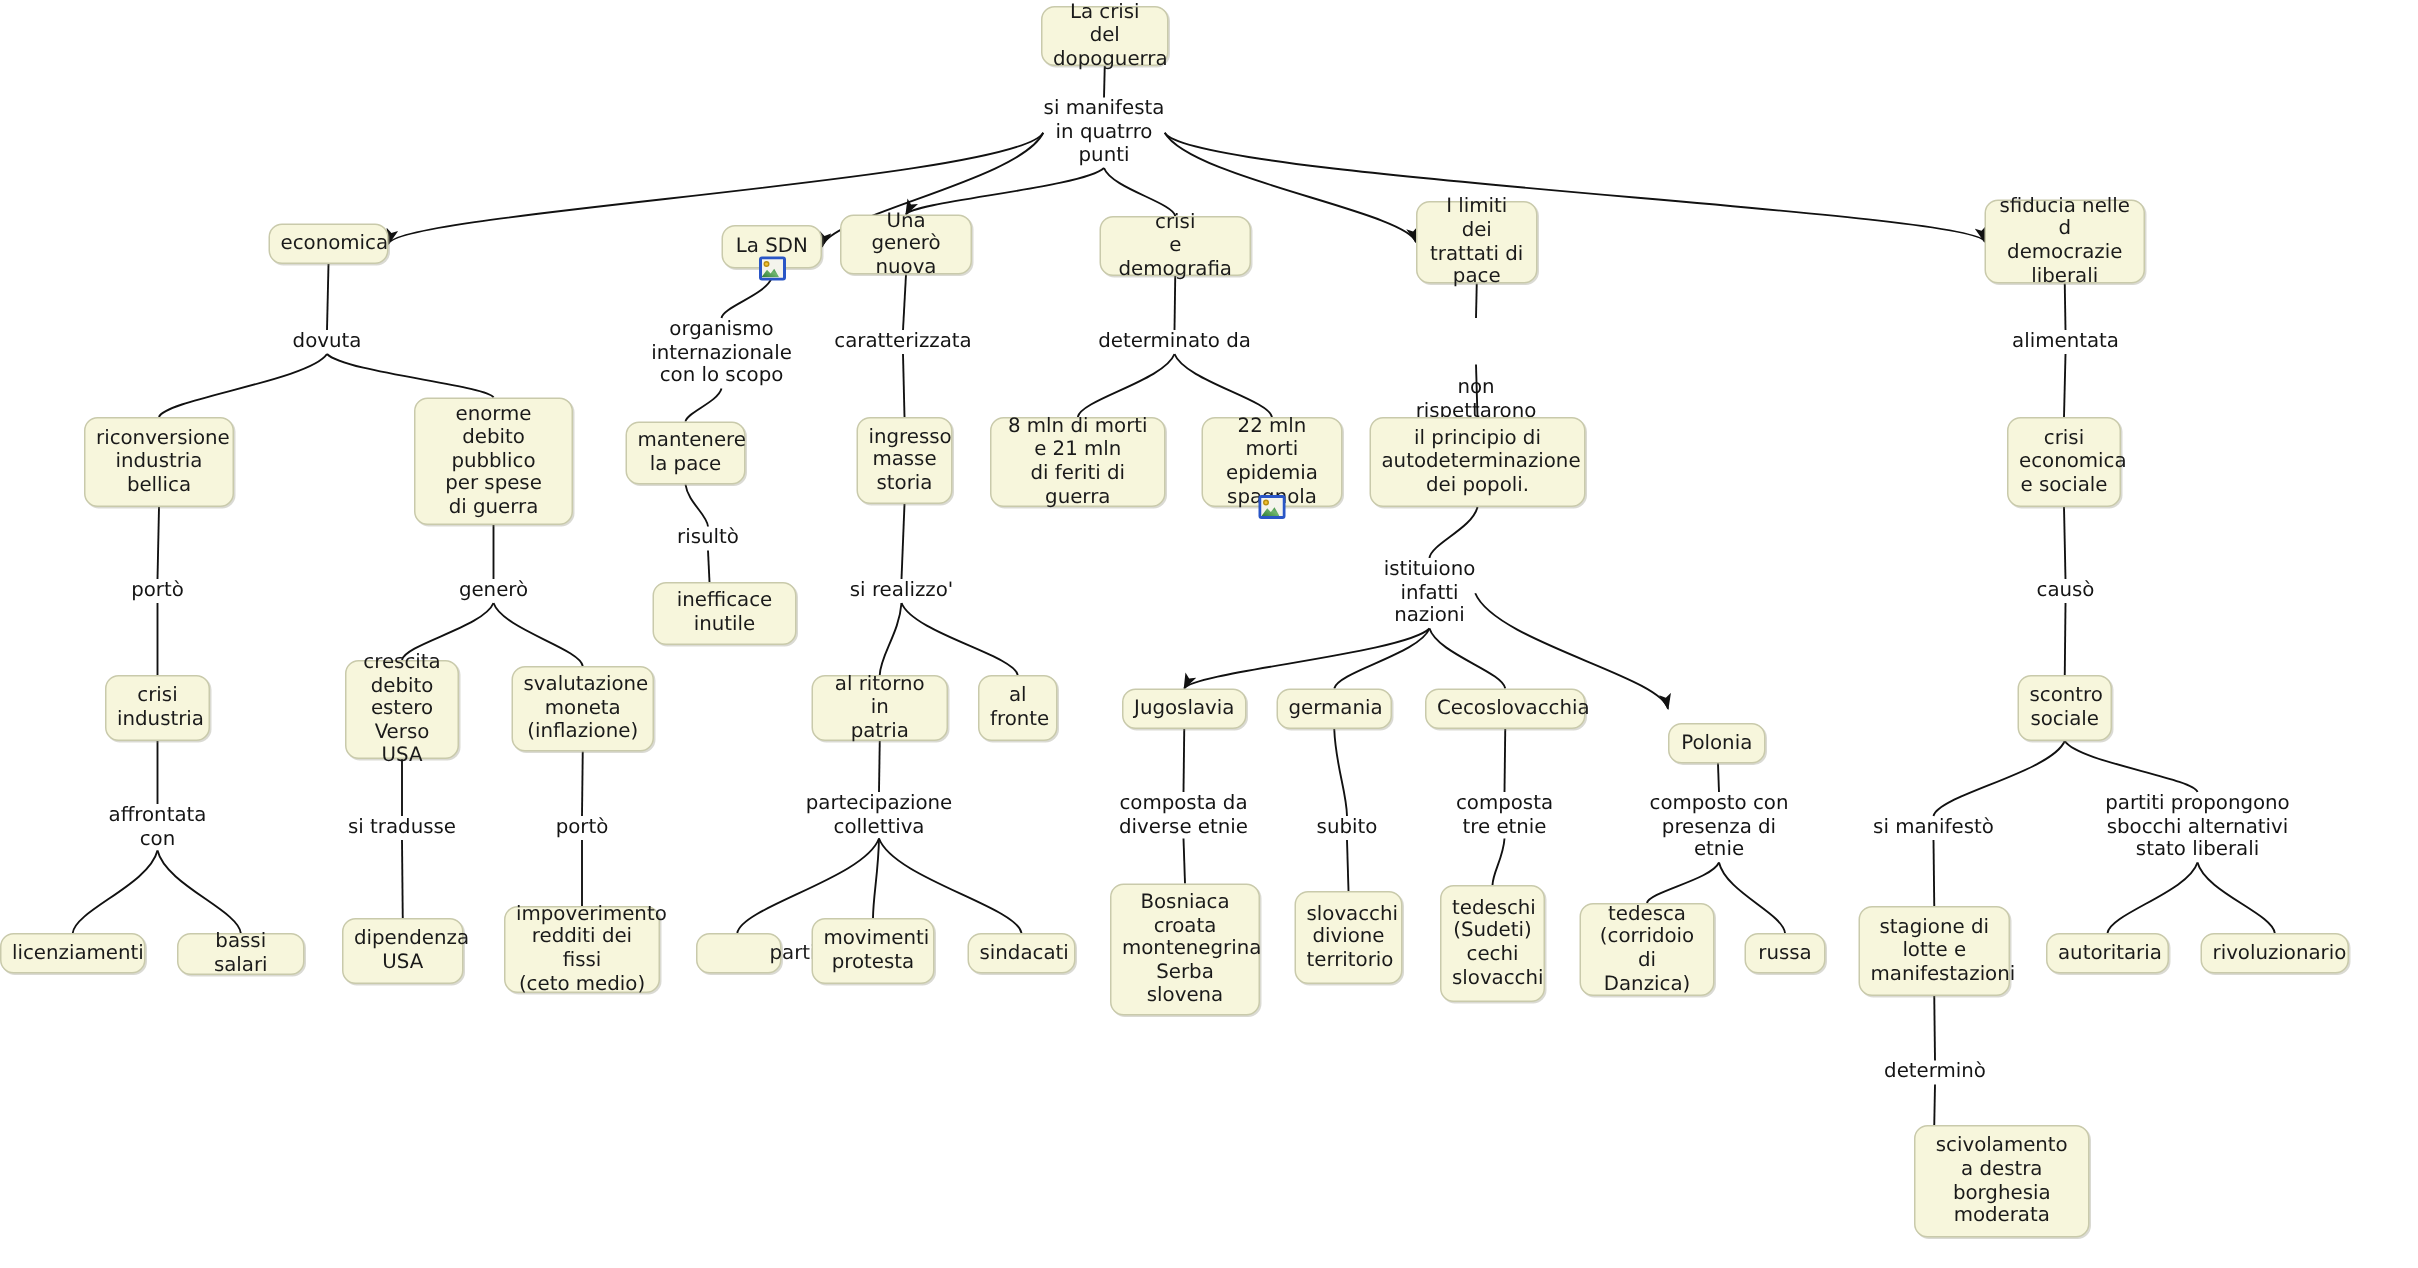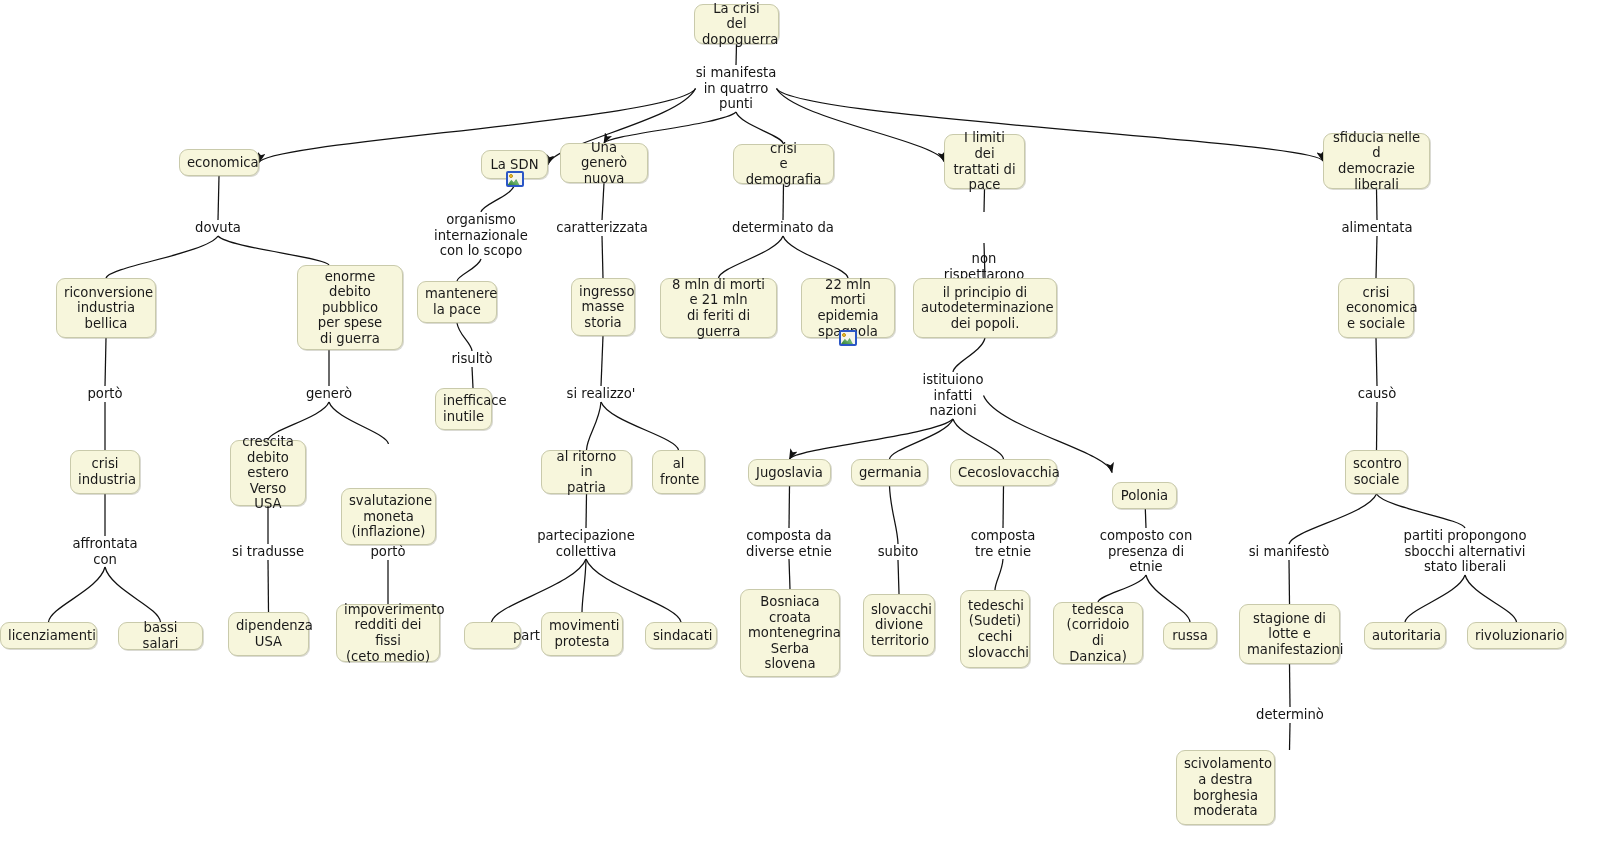--- a/index.html
+++ b/index.html
@@ -163,21 +163,21 @@
 e demografia</span></div>
       <div class="node" style="left: 944px; top: 134px; width: 81px; height: 55px;"><span class="txt">I limiti dei
 trattati di
 pace</span></div>
       <div class="node" style="left: 1323px; top: 133px; width: 107px; height: 56px;"><span class="txt">sfiducia nelle d
 democrazie
 liberali</span></div>
       <div class="node" style="left: 56px; top: 278px; width: 100px; height: 60px;"><span class="txt">riconversione
 industria
 bellica</span></div>
-      <div class="node" style="left: 276px; top: 265px; width: 106px; height: 85px; margin-left: 21px;"><span class="txt">enorme debito
+      <div class="node" style="left: 276px; top: 265px; width: 106px; height: 85px;"><span class="txt">enorme debito
 pubblico
 per spese
 di guerra</span></div>
       <div class="node" style="left: 417px; top: 281px; width: 80px; height: 42px;"><span class="txt">mantenere
 la pace</span></div>
       <div class="node" style="left: 571px; top: 278px; width: 64px; height: 58px;"><span class="txt">ingresso
 masse
 storia</span></div>
       <div class="node" style="left: 660px; top: 278px; width: 117px; height: 60px;"><span class="txt">8 mln di morti
 e 21 mln
@@ -190,29 +190,29 @@
         <span class="sky"></span>
         <span class="sun"></span>
         <span class="mount"></span>
       </div>
       <div class="node" style="left: 913px; top: 278px; width: 144px; height: 60px;"><span class="txt">il principio di
 autodeterminazione
 dei popoli.</span></div>
       <div class="node" style="left: 1338px; top: 278px; width: 76px; height: 60px;"><span class="txt">crisi
 economica
 e sociale</span></div>
-      <div class="node" style="left: 435px; top: 388px; width: 57px; height: 42px;"><span class="txt">inefficace
+      <div class="node" style="left: 435px; top: 388px; width: 96px; height: 42px;"><span class="txt">inefficace
 inutile</span></div>
       <div class="node" style="left: 70px; top: 450px; width: 70px; height: 44px;"><span class="txt">crisi
 industria</span></div>
       <div class="node" style="left: 230px; top: 440px; width: 76px; height: 66px;"><span class="txt">crescita
 debito
 estero
 Verso USA</span></div>
-      <div class="node" style="left: 341px; top: 444px; width: 95px; height: 57px; margin-top: 44px;"><span class="txt">svalutazione
+      <div class="node" style="left: 341px; top: 444px; width: 95px; height: 57px;"><span class="txt">svalutazione
 moneta
 (inflazione)</span></div>
       <div class="node" style="left: 541px; top: 450px; width: 91px; height: 44px;"><span class="txt">al ritorno in
 patria</span></div>
       <div class="node" style="left: 652px; top: 450px; width: 53px; height: 44px;"><span class="txt">al
 fronte</span></div>
       <div class="node" style="left: 748px; top: 459px; width: 83px; height: 27px;"><span class="txt">Jugoslavia</span></div>
       <div class="node" style="left: 851px; top: 459px; width: 77px; height: 27px;"><span class="txt">germania</span></div>
       <div class="node" style="left: 950px; top: 459px; width: 107px; height: 27px;"><span class="txt">Cecoslovacchia</span></div>
       <div class="node" style="left: 1112px; top: 482px; width: 65px; height: 27px;"><span class="txt">Polonia</span></div>
@@ -243,21 +243,21 @@
 slovacchi</span></div>
       <div class="node" style="left: 1053px; top: 602px; width: 90px; height: 62px;"><span class="txt">tedesca
 (corridoio di
 Danzica)</span></div>
       <div class="node" style="left: 1163px; top: 622px; width: 54px; height: 27px;"><span class="txt">russa</span></div>
       <div class="node" style="left: 1239px; top: 604px; width: 101px; height: 60px;"><span class="txt">stagione di
 lotte e
 manifestazioni</span></div>
       <div class="node" style="left: 1364px; top: 622px; width: 82px; height: 27px;"><span class="txt">autoritaria</span></div>
       <div class="node" style="left: 1467px; top: 622px; width: 99px; height: 27px;"><span class="txt">rivoluzionario</span></div>
-      <div class="node" style="left: 1176px; top: 750px; width: 99px; height: 75px;"><span class="txt">scivolamento
+      <div class="node" style="left: 1276px; top: 750px; width: 117px; height: 75px;"><span class="txt">scivolamento
 a destra
 borghesia
 moderata</span></div>
     </div>
   <div id="label-layer">
       <div class="linklabel" style="left: 736px; top: 65px;">si manifesta
 in quatrro
 punti</div>
       <div class="linklabel" style="left: 218px; top: 220px;">dovuta</div>
       <div class="linklabel" style="left: 481px; top: 212px;">organismo

